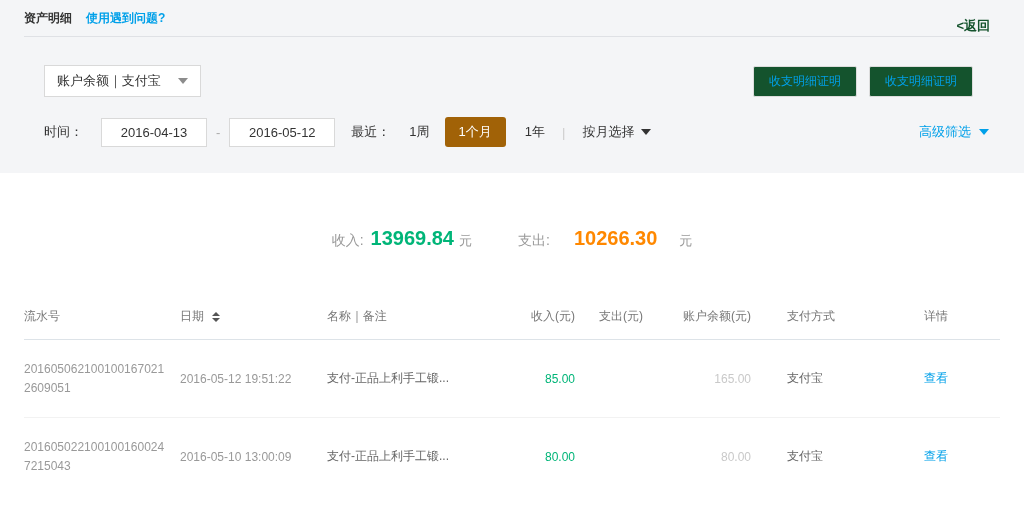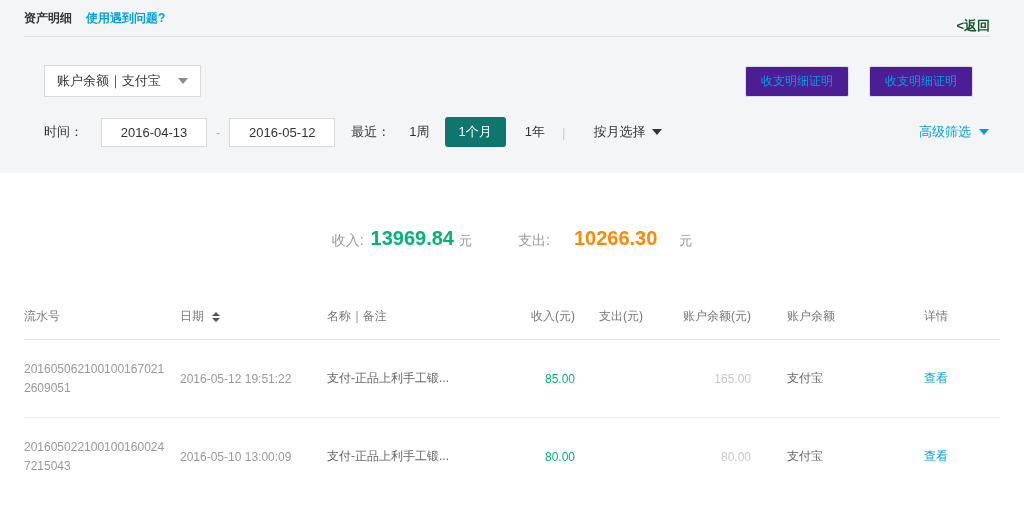--- a/index.html
+++ b/index.html
@@ -38,22 +38,22 @@
     display: flex; align-items: center; justify-content: space-between;
     padding: 0 12px; font-size: 13px; color: #333; cursor: pointer;
   }
   .tri-down {
     width: 0; height: 0; display: inline-block;
     border-left: 5px solid transparent; border-right: 5px solid transparent;
     border-top: 6px solid #8c8c8c;
   }
   .btn-group { display: flex; }
   .outline-btn {
-    height: 31px; padding: 0 15px; margin-left: 20px;
-    background: #4c1d95; border: 1px solid #dcdcdc; border-radius: 2px;
+    height: 31px; padding: 0 15px; margin-left: 12px;
+    background: #14532d; border: 1px solid #dcdcdc; border-radius: 2px;
     font-size: 12px; color: #00a0e9; cursor: pointer;
     font-family: inherit;
   }
   .filter-row-2 {
     margin-top: 20px;
     padding: 0 35px 0 44px;
     display: flex; align-items: center;
     font-size: 13px; color: #333;
   }
   .field-label { color: #333; }
@@ -61,26 +61,26 @@
     width: 106px; height: 29px; margin-left: 18px;
     border: 1px solid #d9d9d9; background: #fff;
     text-align: center; font-size: 13px; color: #333;
     font-family: inherit;
   }
   .date-input:last-of-type { margin-left: 0; }
   .date-dash { margin: 0 9px; color: #aaa; }
   .recent-label { margin-left: 16px; }
   .range-option { margin-left: 19px; cursor: pointer; color: #333; }
   .range-option.selected {
-    background: #0f766e; color: #fff;
+    background: #a16207; color: #fff;
     padding: 6px 14px; border-radius: 3px; margin-left: 15px;
   }
   .v-divider { margin-left: 17px; color: #ccc; }
   .month-select {
-    margin-left: 28px; display: inline-flex; align-items: center; gap: 7px;
+    margin-left: 17px; display: inline-flex; align-items: center; gap: 7px;
     cursor: pointer; color: #333;
   }
   .tri-down-dark {
     width: 0; height: 0;
     border-left: 5px solid transparent; border-right: 5px solid transparent;
     border-top: 6px solid #333;
   }
   .advanced-filter {
     margin-left: auto; display: inline-flex; align-items: center; gap: 8px;
     color: #00a0e9; cursor: pointer; font-size: 13px; text-decoration: none;
@@ -222,21 +222,21 @@
         <span>日期</span>
         <span class="sort-icon">
           <span class="sort-up"></span>
           <span class="sort-down"></span>
         </span>
       </th>
       <th>名称｜备注</th>
       <th class="num">收入(元)</th>
       <th class="num">支出(元)</th>
       <th class="num">账户余额(元)</th>
-      <th class="pad-method">账户余额</th>
+      <th class="pad-method">支付方式</th>
       <th class="pad-detail">详情</th>
     </tr>
   </thead>
   <tbody>
     <tr class="has-sep">
       <td>
         <div class="serial-text">2016050621001001670212609051</div>
       </td>
       <td class="cell-date">2016-05-12 19:51:22</td>
       <td class="cell-name">支付-正品上利手工锻...</td>

